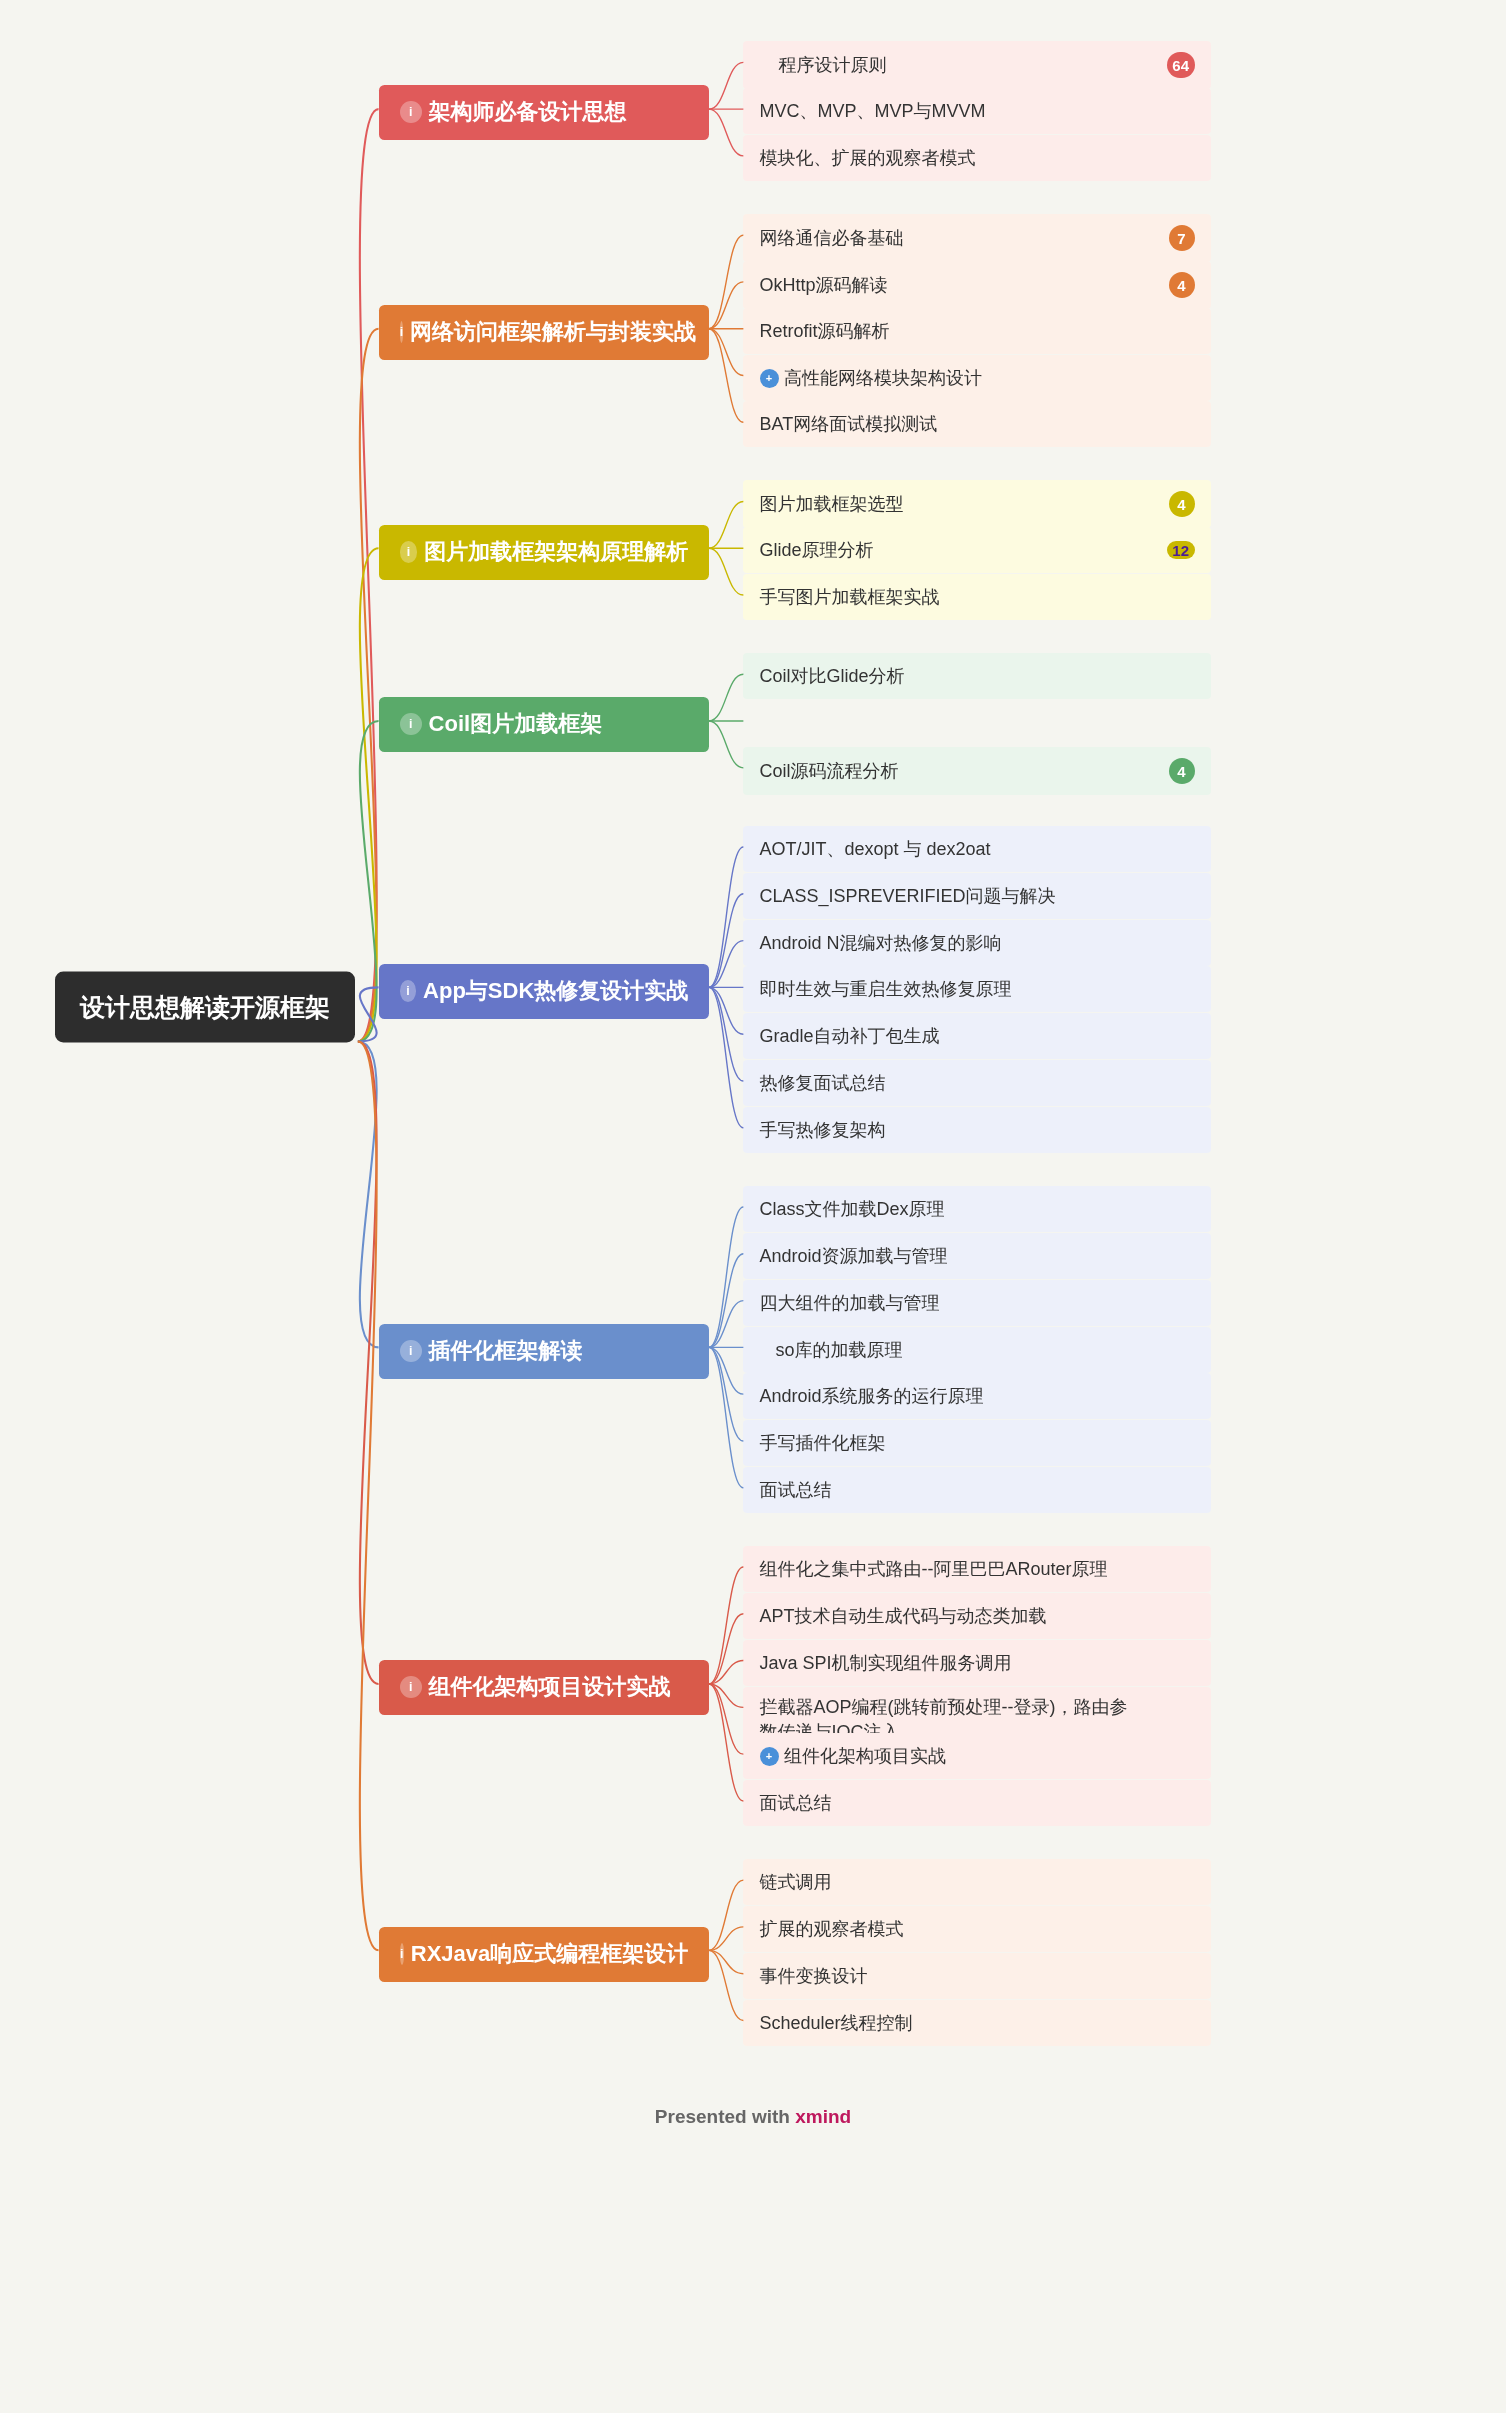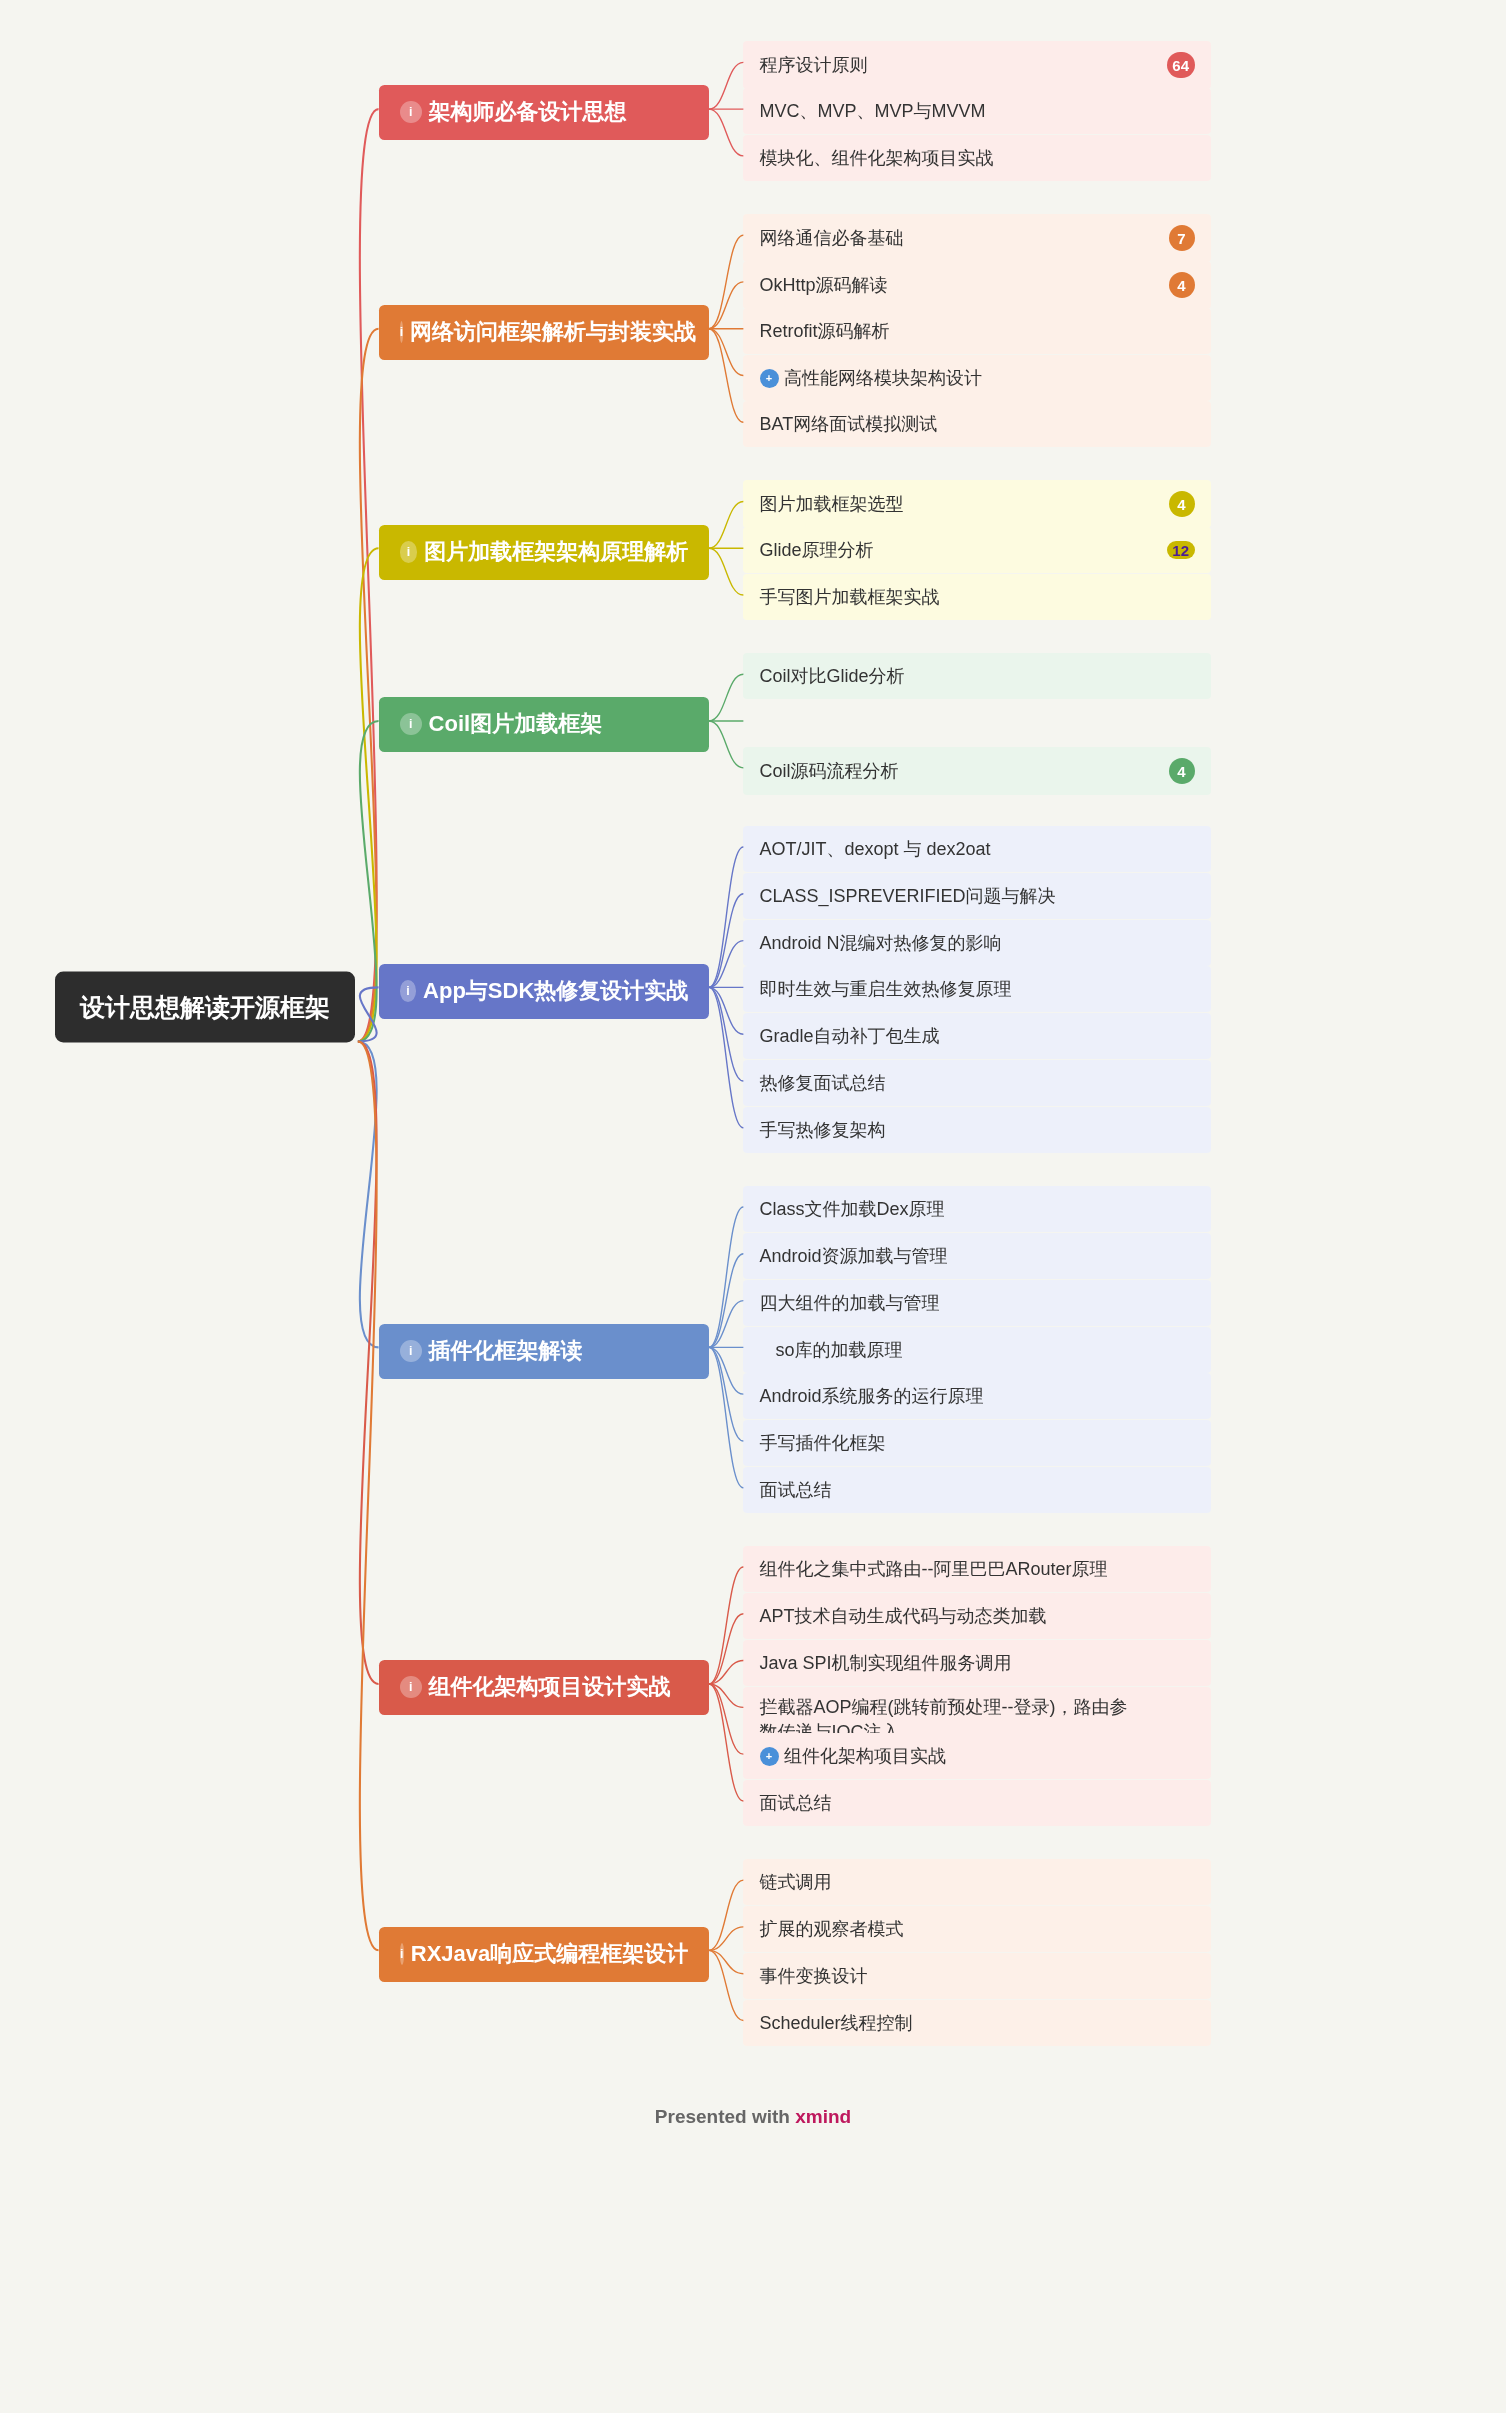--- a/index.html
+++ b/index.html
@@ -193,33 +193,33 @@
       <path d="M 1030 2833 C 1055 2833, 1055 2867, 1080 2867" stroke="#e07a35" stroke-width="2" fill="none"></path>
       <path d="M 1030 2833 C 1055 2833, 1055 2935, 1080 2935" stroke="#e07a35" stroke-width="2" fill="none"></path>
     </svg>
 
   <div class="branches" id="branches-container">
       <div class="topic-node" style="left: 379px; top: 85px; width: 330px; background: rgb(224, 90, 90); position: absolute;">
         <span class="icon">i</span>
         <span>架构师必备设计思想</span>
       </div>
       <div class="leaf-node" style="left: 743px; top: 41px; width: 468px; background: rgb(253, 236, 234); position: absolute; font-size: 18px;">
-        <div style="display: flex; align-items: flex-start; flex: 1 1 0%;">
+        <div style="display: flex; align-items: flex-start; flex: 1 1 0%; margin-left: 19px;">
           <span>程序设计原则</span>
         </div>
         <span class="badge" style="background: rgb(224, 90, 90); color: rgb(255, 255, 255); min-width: 26px; height: 26px; border-radius: 13.8px; font-size: 15px; display: inline-flex; align-items: center; justify-content: center; margin-left: 8.3px; padding: 0px 5.5px;">64</span>
       </div>
       <div class="leaf-node" style="left: 743px; top: 88px; width: 468px; background: rgb(253, 236, 234); position: absolute; font-size: 18px;">
         <div style="display: flex; align-items: center; flex: 1 1 0%;">
           <span>MVC、MVP、MVP与MVVM</span>
         </div>
       </div>
       <div class="leaf-node" style="left: 743px; top: 135px; width: 468px; background: rgb(253, 236, 234); position: absolute; font-size: 18px;">
         <div style="display: flex; align-items: center; flex: 1 1 0%;">
-          <span>模块化、组件化架构项目实战</span>
+          <span>模块化、扩展的观察者模式</span>
         </div>
       </div>
       <div class="topic-node" style="left: 379px; top: 305px; width: 330px; background: rgb(224, 122, 53); position: absolute;">
         <span class="icon">i</span>
         <span>网络访问框架解析与封装实战</span>
       </div>
       <div class="leaf-node" style="left: 743px; top: 214px; width: 468px; background: rgb(253, 240, 232); position: absolute; font-size: 18px;">
         <div style="display: flex; align-items: center; flex: 1 1 0%;">
           <span>网络通信必备基础</span>
         </div>

